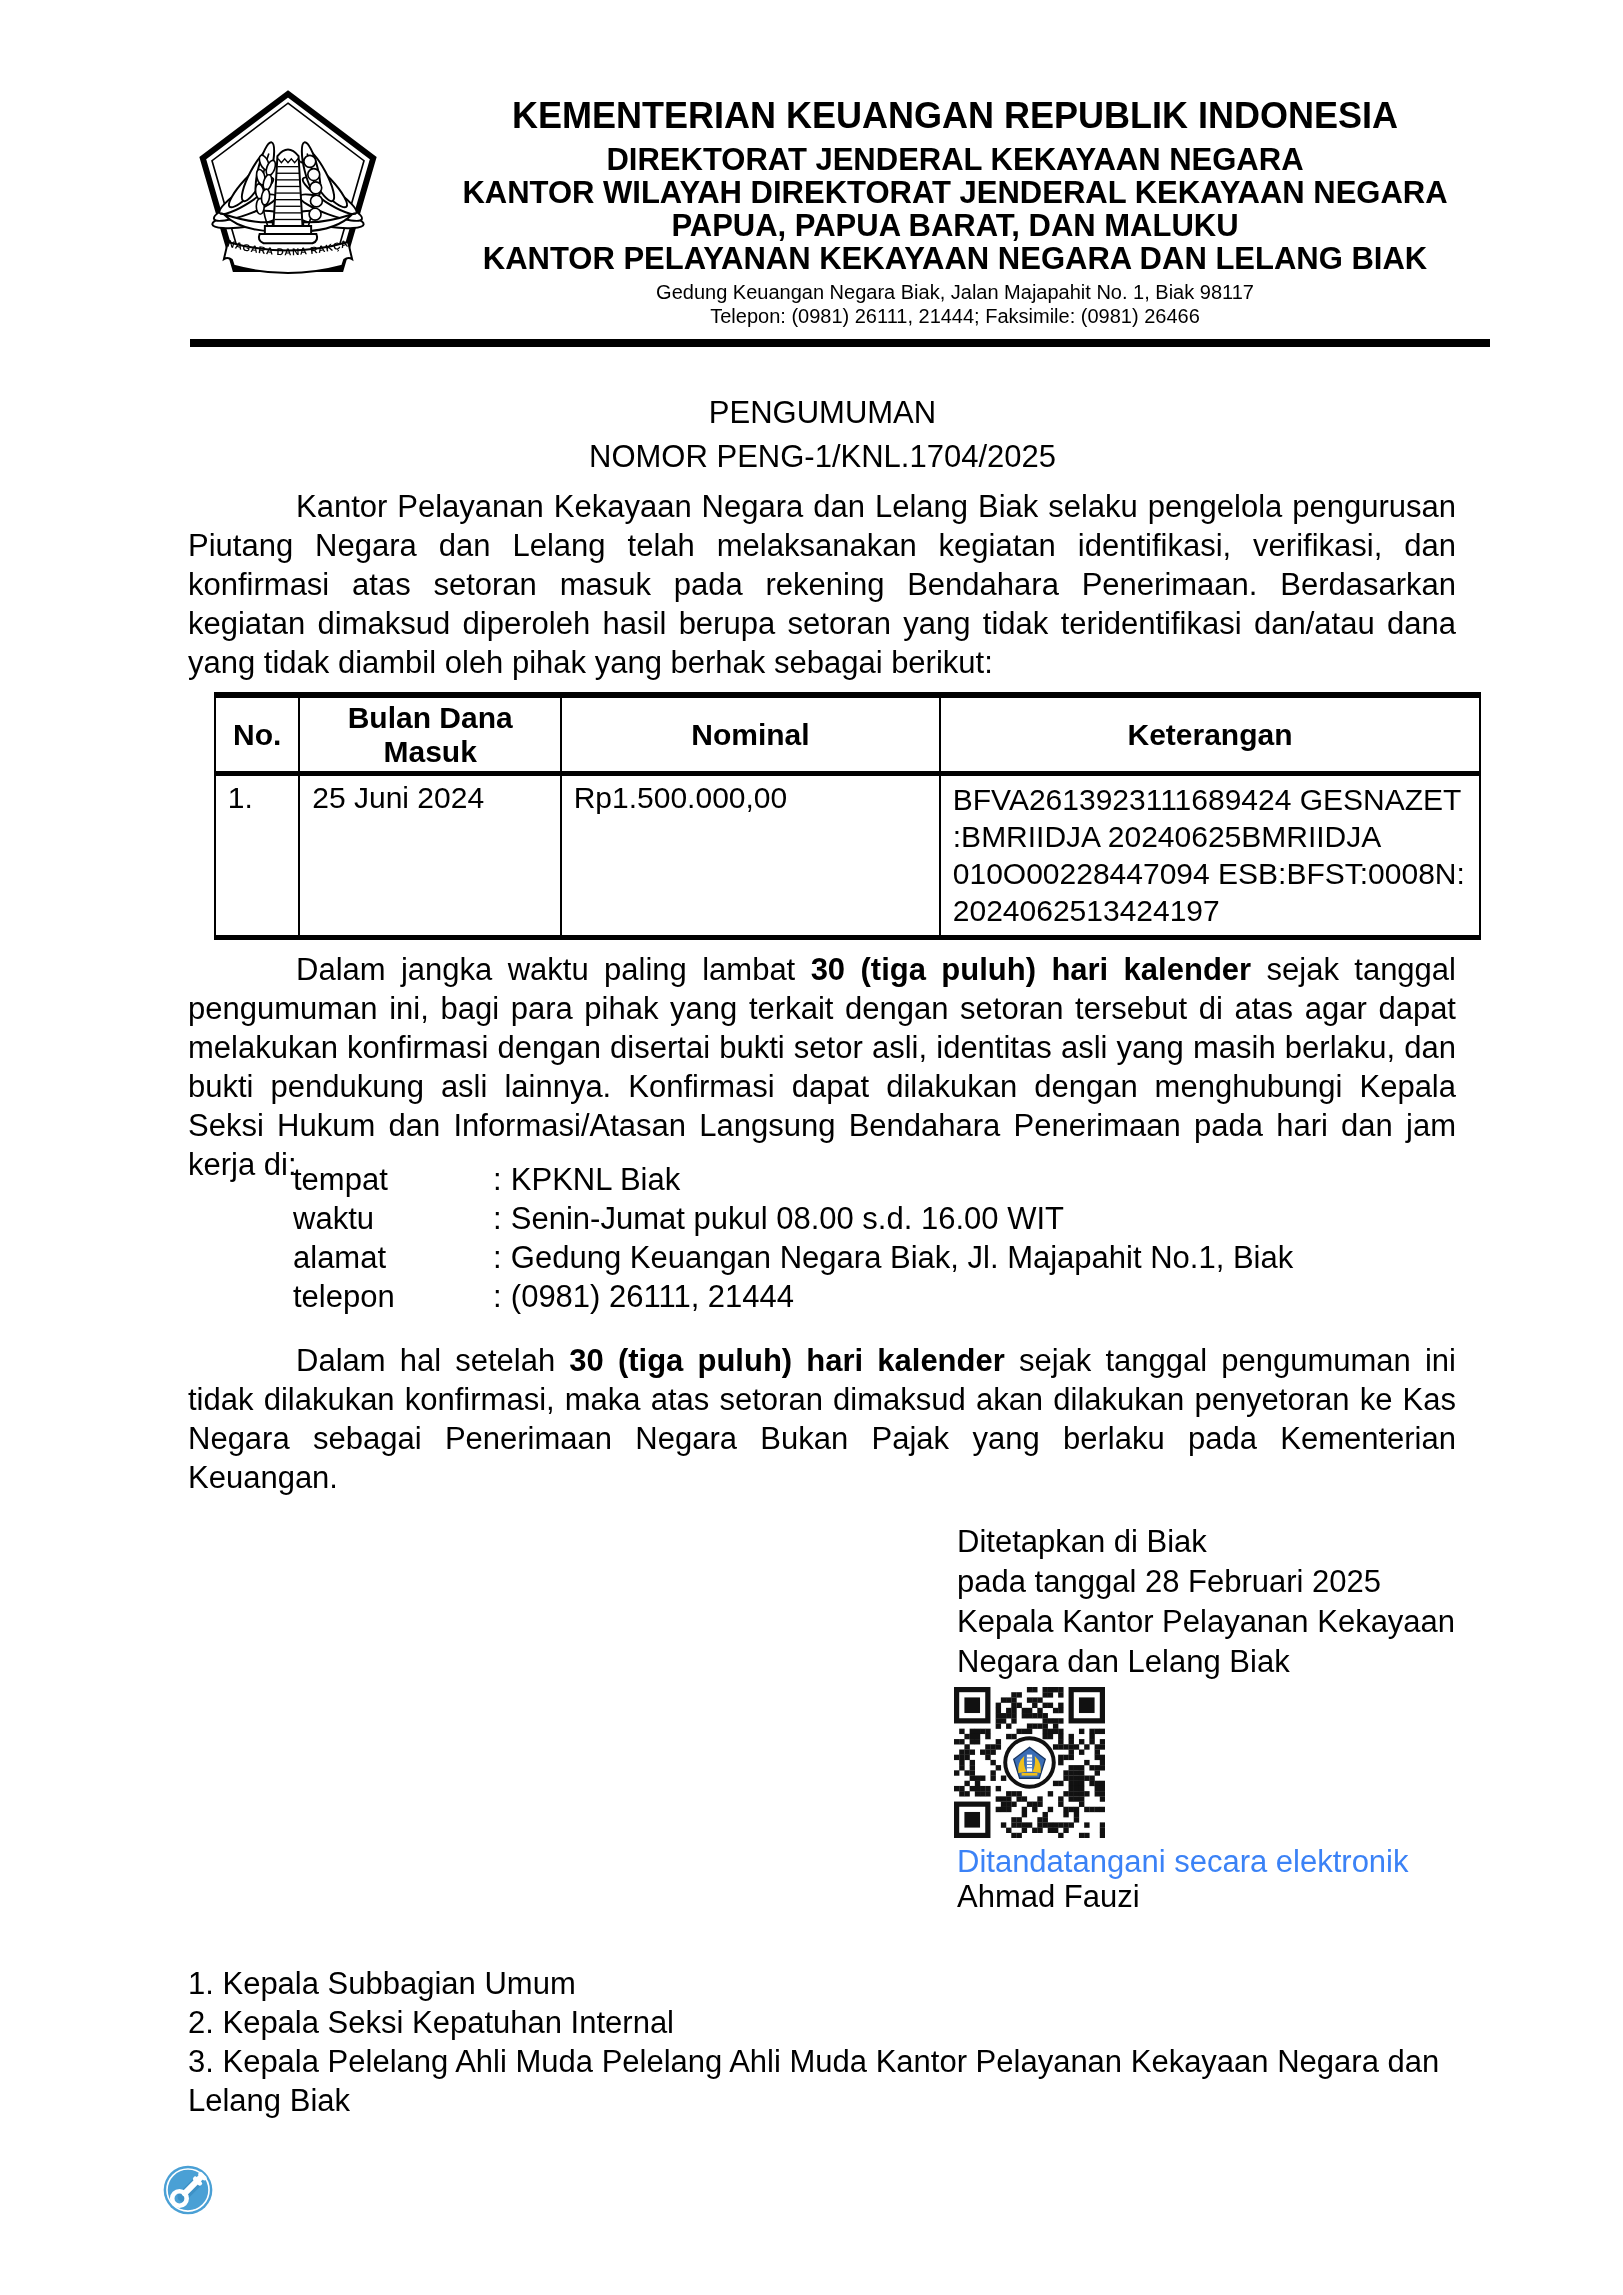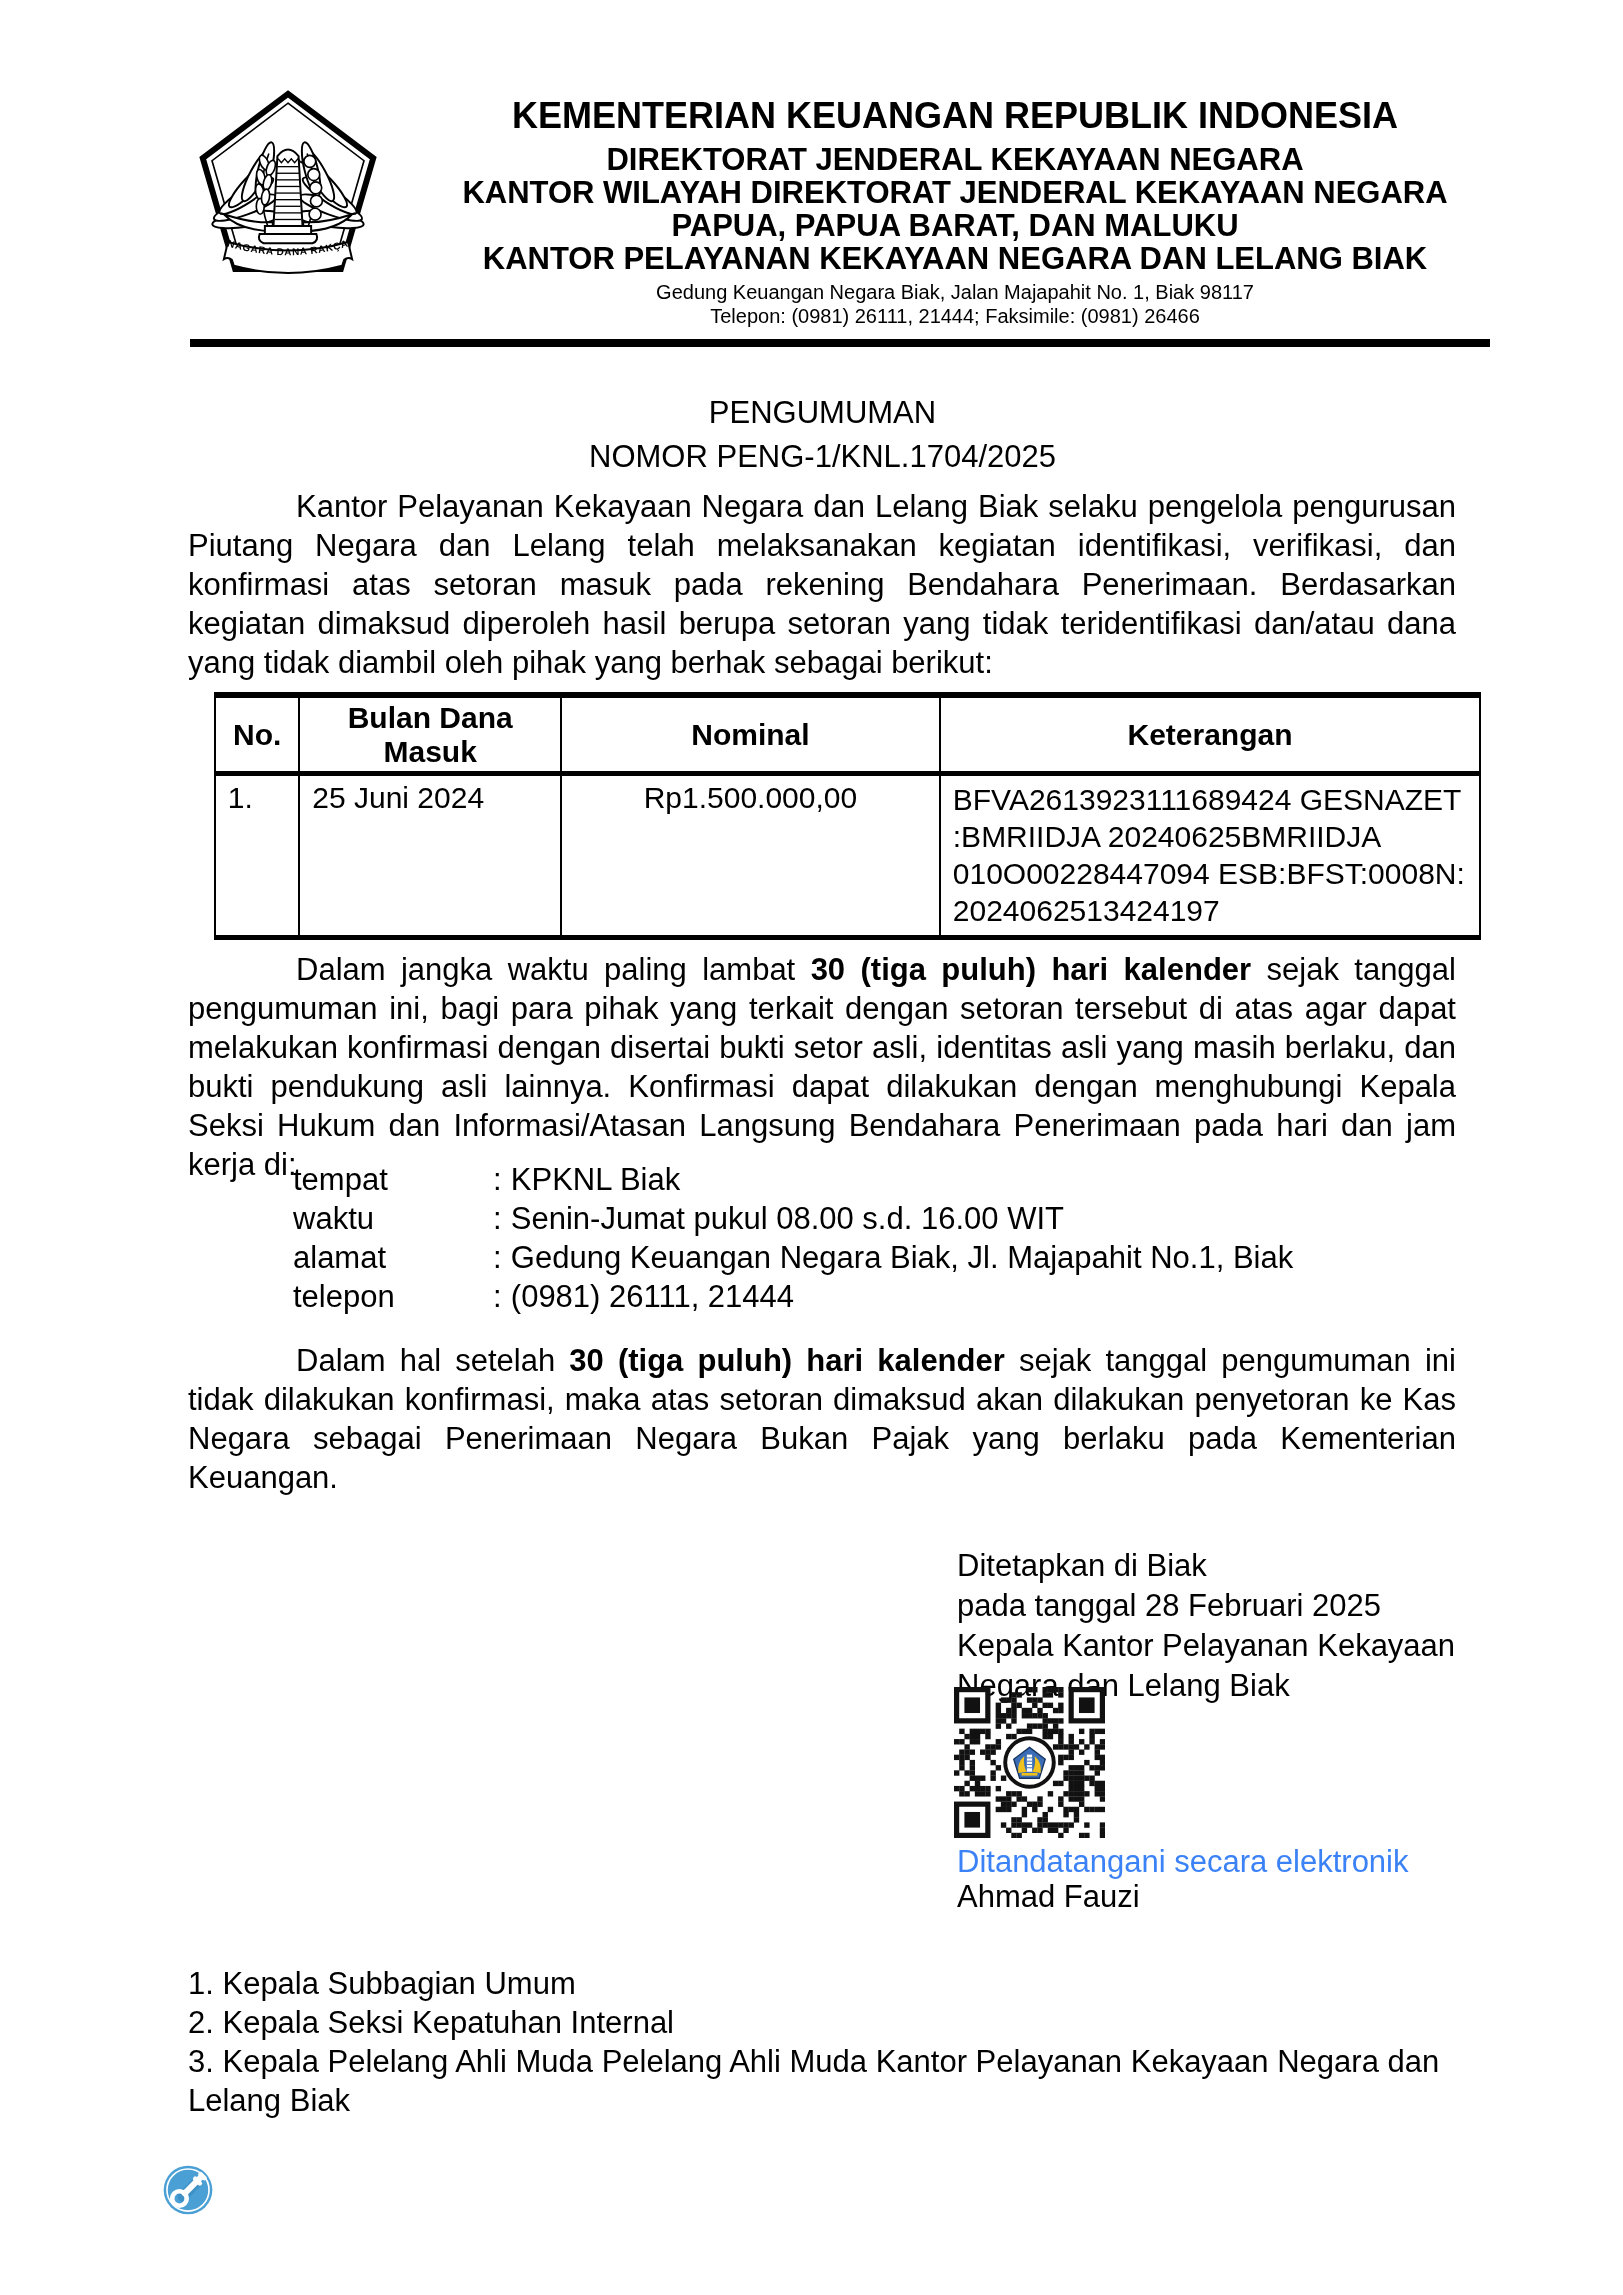--- a/index.html
+++ b/index.html
@@ -42,29 +42,29 @@
     font-weight:bold;text-align:center;vertical-align:middle;
     border-bottom:5.2px solid #000;
     height:64px;line-height:34px;padding:2.6px 6.5px;
   }
   .col-no{width:84px;}
   .col-bulan{width:260px;}
   .col-nominal{width:377px;}
   .col-ket{width:537px;}
   td.cell-no{padding-left:9.2px;}
   td.cell-bulan{padding-left:15.7px;}
-  td.cell-nominal{padding-left:18.3px;text-align:center;}
+  td.cell-nominal{padding-left:18.3px;}
   td.cell-ket{line-height:37px;padding-left:10.5px;padding-right:6.5px;height:139px;}
   
   .contacts{position:absolute;left:293px;top:1160px;font-size:31px;line-height:39px;}
   .c-row{display:flex;}
   .c-lbl{width:200px;flex:0 0 200px;}
   .c-sep{margin-right:9.2px;}
   
-  .signature{position:absolute;left:957px;top:1522px;width:563px;font-size:31px;line-height:40px;margin-top:24px;}
+  .signature{position:absolute;left:957px;top:1522px;width:563px;font-size:31px;line-height:40px;}
   .qr{position:absolute;left:954px;top:1687px;width:151px;height:151px;}
   .esign-note{position:absolute;left:957px;top:1844px;width:589px;font-size:31px;color:#3b82f6;}
   .sig-name{position:absolute;left:957px;top:1879px;width:589px;font-size:31px;}
   
   .tembusan{position:absolute;left:188px;top:1964px;width:1276px;font-size:31px;line-height:39px;}
   
   .key-icon{position:absolute;left:163px;top:2165px;width:50px;height:50px;}
 </style>
 </head>
 <body>

